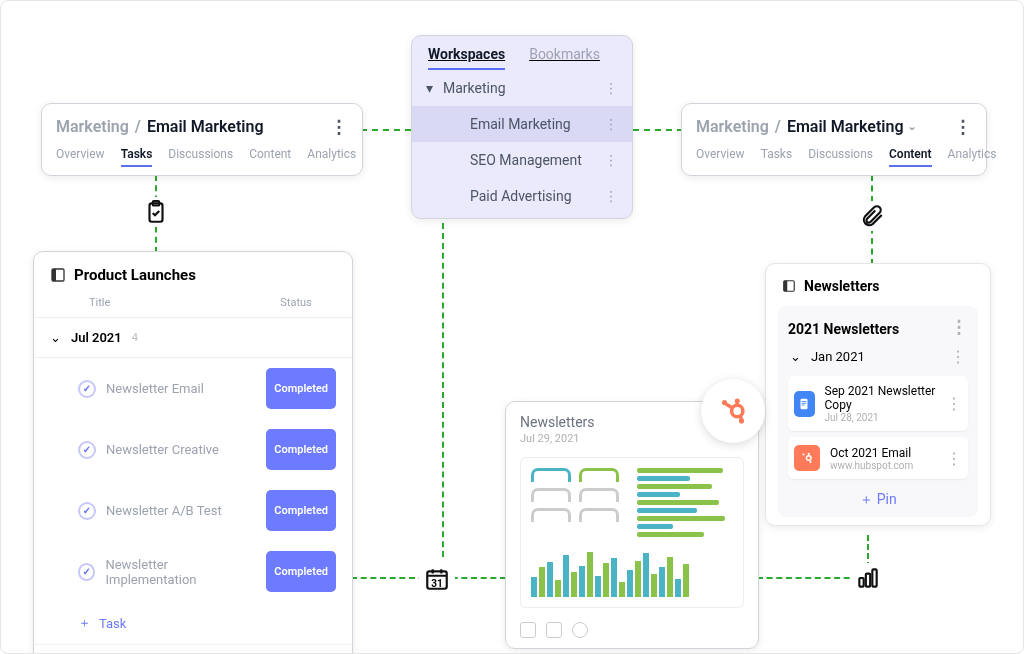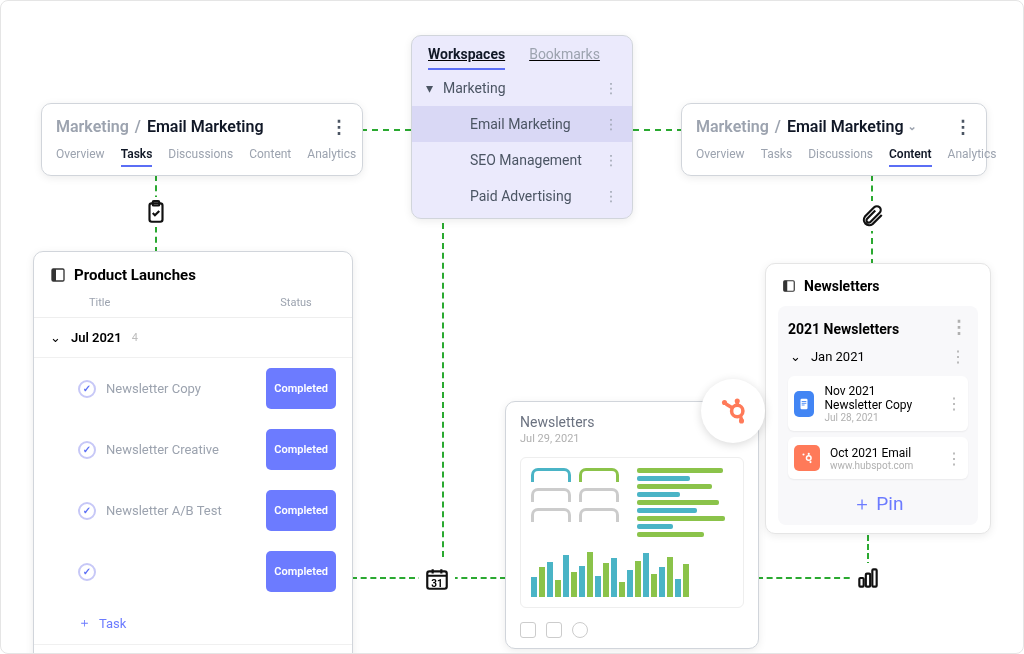--- a/index.html
+++ b/index.html
@@ -51,21 +51,21 @@
   
   .hs-circ{position:absolute;width:64px;height:64px;border-radius:50%;background:#fff;box-shadow:0 2px 10px rgba(0,0,0,0.15);display:flex;align-items:center;justify-content:center;z-index:5;}
   
   .pins-card{position:absolute;background:#fff;border:1px solid #e5e5e5;border-radius:10px;box-shadow:0 2px 8px rgba(0,0,0,0.08);}
   .sub-card{margin:4px 12px 8px;background:#f8f8fa;border-radius:8px;padding:10px 10px 6px;}
   .sub-title{font-weight:700;font-size:14px;display:flex;align-items:flex-end;}
   .sub-group{display:flex;align-items:center;gap:10px;padding:10px 2px;font-size:13px;}
   .pin-item{display:flex;align-items:center;gap:10px;background:#fff;border-radius:6px;padding:8px 6px;margin-bottom:6px;box-shadow:0 1px 2px rgba(0,0,0,0.06);}
   .pin-ico{width:26px;height:26px;border-radius:5px;display:flex;align-items:center;justify-content:center;}
   .pin-text .t{font-size:12px;} .pin-text .s{font-size:10px;color:#b0b0b0;}
-  .pin-add{text-align:center;color:#6c7bff;font-size:19px;padding:6px 0 2px;cursor:pointer;}
+  .pin-add{text-align:center;color:#6c7bff;font-size:14px;padding:6px 0 2px;cursor:pointer;}
   
   .micon{position:absolute;width:30px;height:30px;display:flex;align-items:center;justify-content:center;z-index:4;background:#fff;}
   .micon svg{width:26px;height:26px;}
   
   .conn{position:absolute;border:2px dashed #2aa930;z-index:0;}
   .conn.h{border-left:none;border-right:none;border-bottom:none;}
   .conn.v{border-top:none;border-bottom:none;border-right:none;}
 </style>
 </head>
 <body>
@@ -164,35 +164,36 @@
         <span class="c1">Title</span>
         <span class="c2">Status</span>
       </div>
   <div class="group">
     <span>⌄</span>
     <span style="font-weight:600;">Jul 2021</span>
     <span class="count">4</span>
   </div>
   <div class="task">
         <span class="chk"></span>
-        <span>Newsletter Copy</span>
+        <span>Newsletter Email</span>
         <span class="badge">Completed</span>
       </div>
   <div class="task">
         <span class="chk"></span>
         <span>Newsletter Creative</span>
         <span class="badge">Completed</span>
       </div>
   <div class="task">
         <span class="chk"></span>
         <span>Newsletter A/B Test</span>
         <span class="badge">Completed</span>
       </div>
   <div class="task">
         <span class="chk"></span>
+        <span>Newsletter Implementation</span>
         <span class="badge">Completed</span>
       </div>
   <div class="addtask">
         <span>＋</span>
         <span>Task</span>
       </div>
   <div class="group" style="border-bottom:none;border-top:1px solid #f0f0f0;">
     <span>›</span>
     <span style="font-weight:600;">Aug 2021</span>
     <span class="count">3</span>
@@ -307,21 +308,21 @@
     <div class="pin-item">
       <div class="pin-ico" style="background:#4285f4;">
             <svg width="14" height="14" viewBox="0 0 24 24" fill="#fff">
               <rect x="6" y="3" width="12" height="18" rx="2"></rect>
               <rect x="8" y="7" width="8" height="1.5" fill="#4285f4"></rect>
               <rect x="8" y="10" width="8" height="1.5" fill="#4285f4"></rect>
               <rect x="8" y="13" width="5" height="1.5" fill="#4285f4"></rect>
             </svg>
           </div>
       <div class="pin-text">
-            <div class="t">Nov 2021 Newsletter Copy</div>
+            <div class="t">Sep 2021 Newsletter Copy</div>
             <div class="s">Jul 28, 2021</div>
           </div>
       <span style="margin-left:auto;color:#b0b0b0;">⋮</span>
     </div>
     <div class="pin-item">
       <div class="pin-ico" style="background:#ff7a59;">
             <svg width="14" height="14" viewBox="0 0 24 24" fill="#fff">
               <circle cx="15" cy="12" r="4" fill="none" stroke="#fff" stroke-width="2.5"></circle>
               <circle cx="15" cy="5" r="1.8"></circle>
               <circle cx="6" cy="6" r="1.8"></circle>

